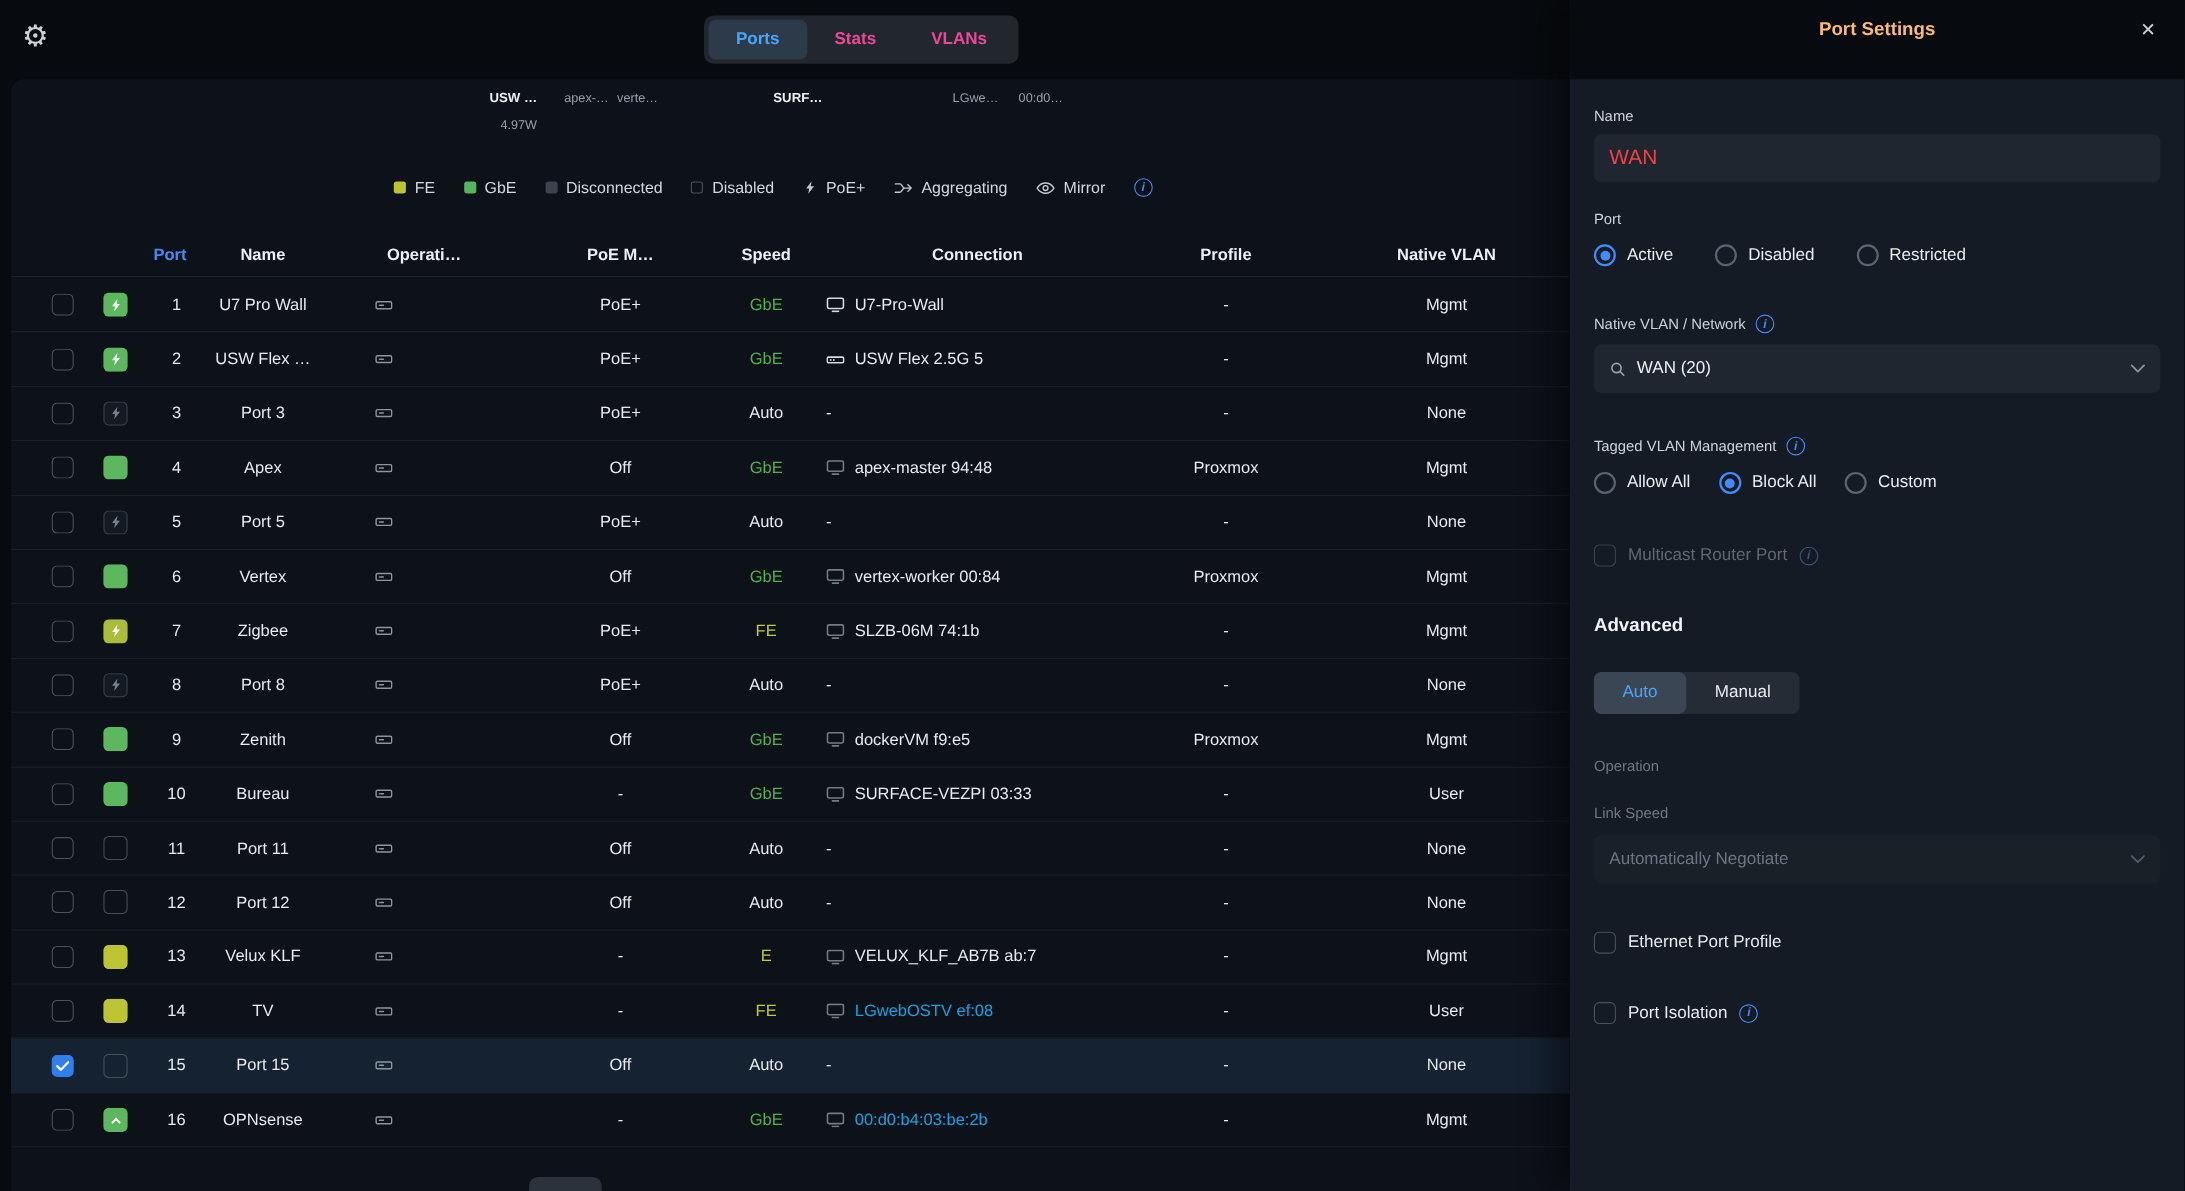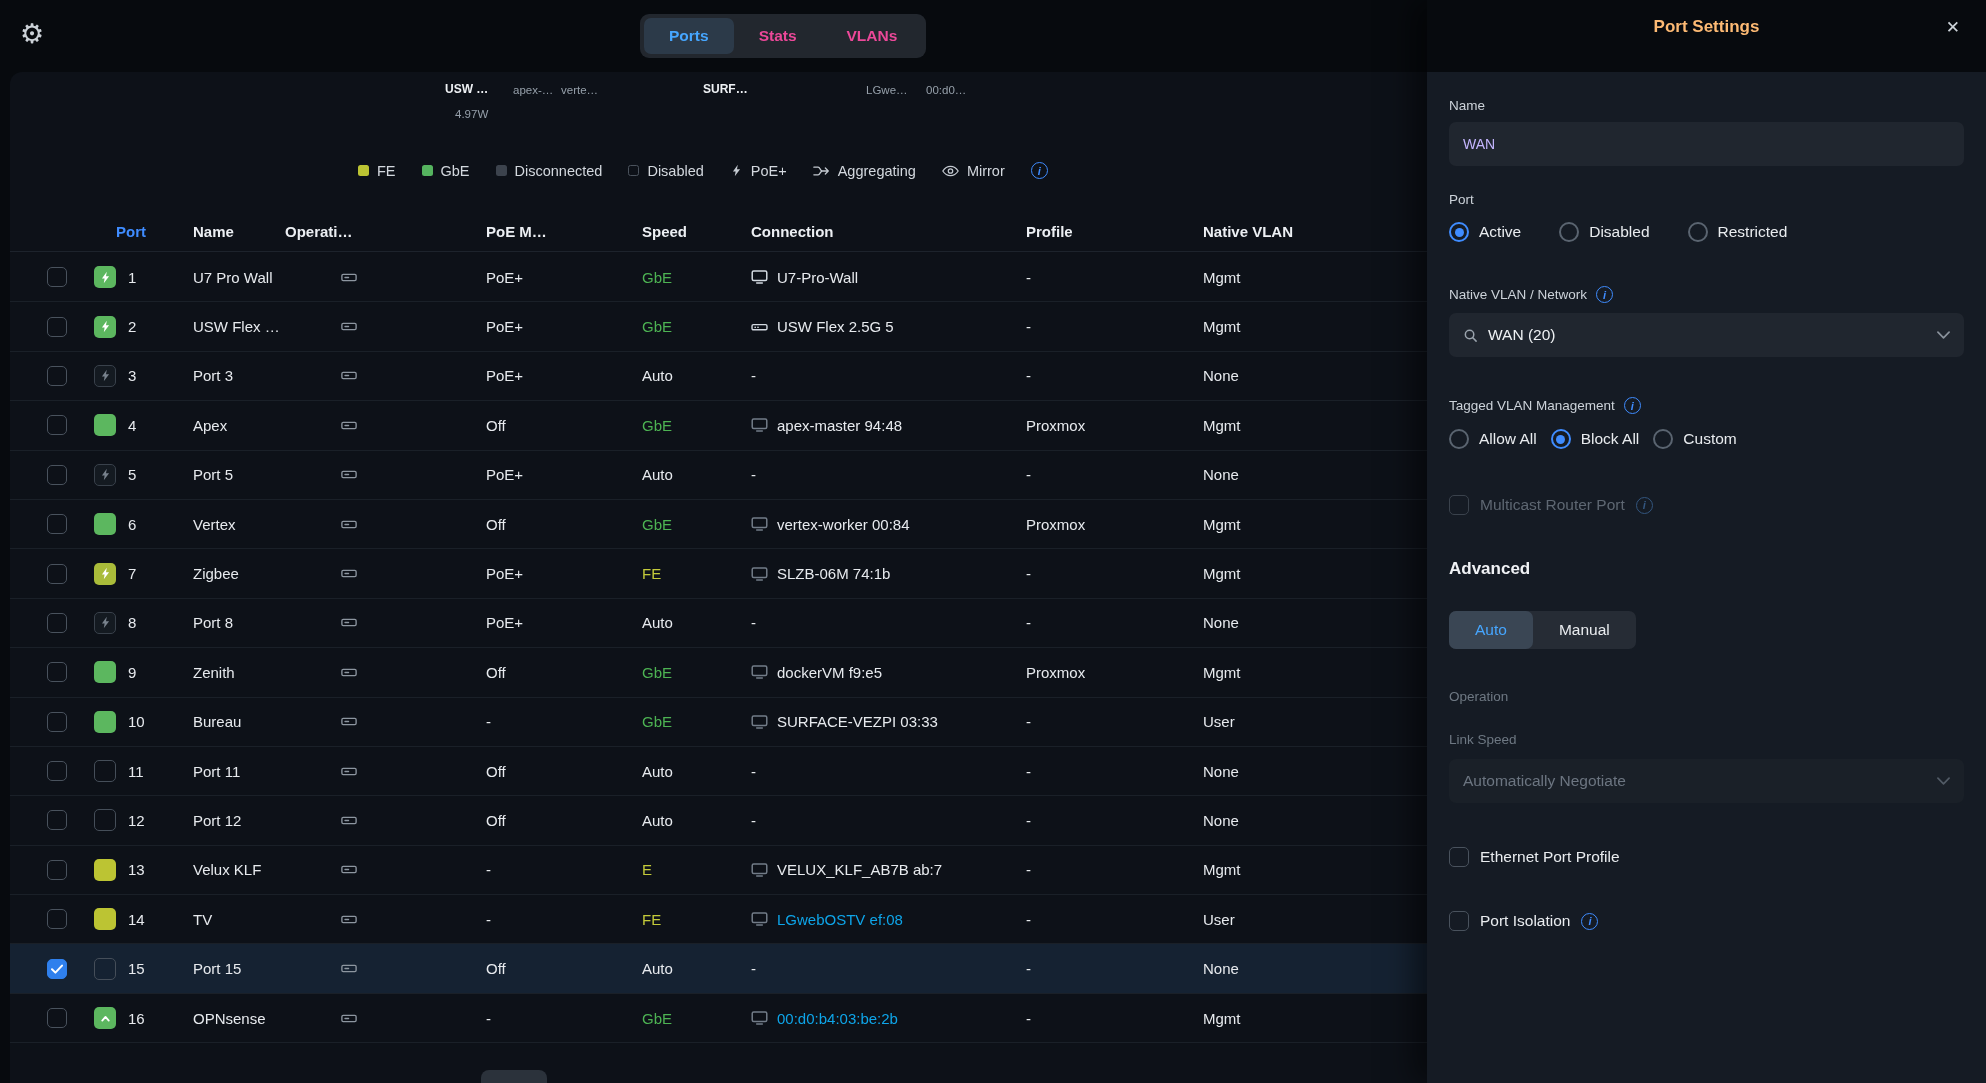--- a/index.html
+++ b/index.html
@@ -12,21 +12,21 @@
   .gear { position:absolute; left:20px; top:18px; font-size:27px; color:#ccd2d8; cursor:pointer;
           font-family:"DejaVu Sans", sans-serif; }
   .tabs { position:absolute; left:640px; top:14px; height:44px; background:#22272e;
           border-radius:9px; padding:4px; display:flex; }
   .tab { border:none; background:transparent; color:#ec4899; font-size:15.5px; padding:0 25px;
          border-radius:7px; font-family:inherit; cursor:pointer; font-weight:bold; }
   .tab.active { background:#2c3a49; color:#46a6ff; }
 
   
   .card { position:absolute; left:10px; top:72px; width:1417px; height:1011px;
-          background:#0d1118; border-radius:12px 0 0 0; overflow:hidden; }
+          background:#0d1118; border-radius:12px 0 0 0; overflow:hidden;text-align:center; }
   .preview-label { position:absolute; font-size:11.5px; color:#96a0aa; white-space:nowrap; }
   .preview-label.bold { color:#eef1f4; font-weight:bold; font-size:12px; }
   .legend { position:absolute; left:348px; top:90px; display:flex; align-items:center; gap:26px;
             color:#d3d8de; font-size:14.5px; }
   .legend .li { display:flex; align-items:center; gap:8px; }
   .sq { width:11px; height:11px; border-radius:2.5px; }
   .sq.fe { background:#bcc433; } .sq.gbe { background:#55b45f; }
   .sq.disc { background:#3c434d; } .sq.dis { background:transparent; border:1.5px solid #4a525c; }
   .lic { color:#c3c9d0; display:flex; align-items:center; }
 
@@ -67,21 +67,21 @@
   
   .panel { position:absolute; right:0; top:0; width:559px; height:1083px; background:#151b24;
            box-shadow:-14px 0 28px rgba(0,0,0,.5); }
   .panel-head { position:absolute; top:0; left:0; right:0; height:72px; background:#070a0e; }
   .panel-head h2 { text-align:center; line-height:54px; font-size:17px; color:#fdba74; }
   .close { position:absolute; right:26px; top:17px; font-size:17px; color:#cdd3d9; cursor:pointer; }
   .panel-body { position:absolute; top:72px; bottom:72px; left:0; right:0; padding:26px 22px; overflow:hidden; }
   .flabel { display:block; font-size:13.5px; color:#ccd2d9; }
   .flabel.dim2 { color:#6e7883; }
   .input { margin-top:9px; height:44px; background:#20262f; border-radius:7px; display:flex;
-           align-items:center; padding:0 14px; font-size:14px; color:#c4b5fd; cursor:text; }
+           align-items:center; padding:0 14px; font-size:19px; color:#ef4444; cursor:text; }
   .radio-row { display:flex; gap:38px; margin-top:15px; align-items:center; }
   .ritem { display:flex; gap:10px; align-items:center; font-size:15.5px; color:#e9ecef; cursor:pointer; }
   .radio { width:20px; height:20px; border-radius:50%; border:2px solid #5a6470; position:relative; flex:none; }
   .radio.on { border-color:#3f8cff; }
   .radio.on::after { content:""; position:absolute; inset:3.5px; border-radius:50%; background:#3f8cff; }
   .lrow { display:flex; align-items:center; gap:9px; }
   .info { width:17px; height:17px; border:1.5px solid #3f8cff; color:#3f8cff; border-radius:50%;
           font-size:11px; display:flex; align-items:center; justify-content:center;
           font-style:italic; font-weight:bold; flex:none; cursor:pointer; }
   .select { margin-top:10px; height:44px; background:#20262f; border-radius:7px; display:flex;
@@ -723,21 +723,21 @@
             <svg viewBox="0 0 14 8" width="13" height="8">
               <path d="M1 1l6 6 6-6" fill="none" stroke="currentColor" stroke-width="1.8" stroke-linecap="round" stroke-linejoin="round"></path>
             </svg>
           </span>
       </div>
 
       <div class="lrow mt40">
         <label class="flabel">Tagged VLAN Management</label>
         <span class="info">i</span>
       </div>
-      <div class="radio-row" style="gap:14px;">
+      <div class="radio-row" style="gap:26px;">
         <label class="ritem">
             <span class="radio"></span>
             <span>Allow All</span>
           </label>
         <label class="ritem">
             <span class="radio on"></span>
             <span>Block All</span>
           </label>
         <label class="ritem">
             <span class="radio"></span>

